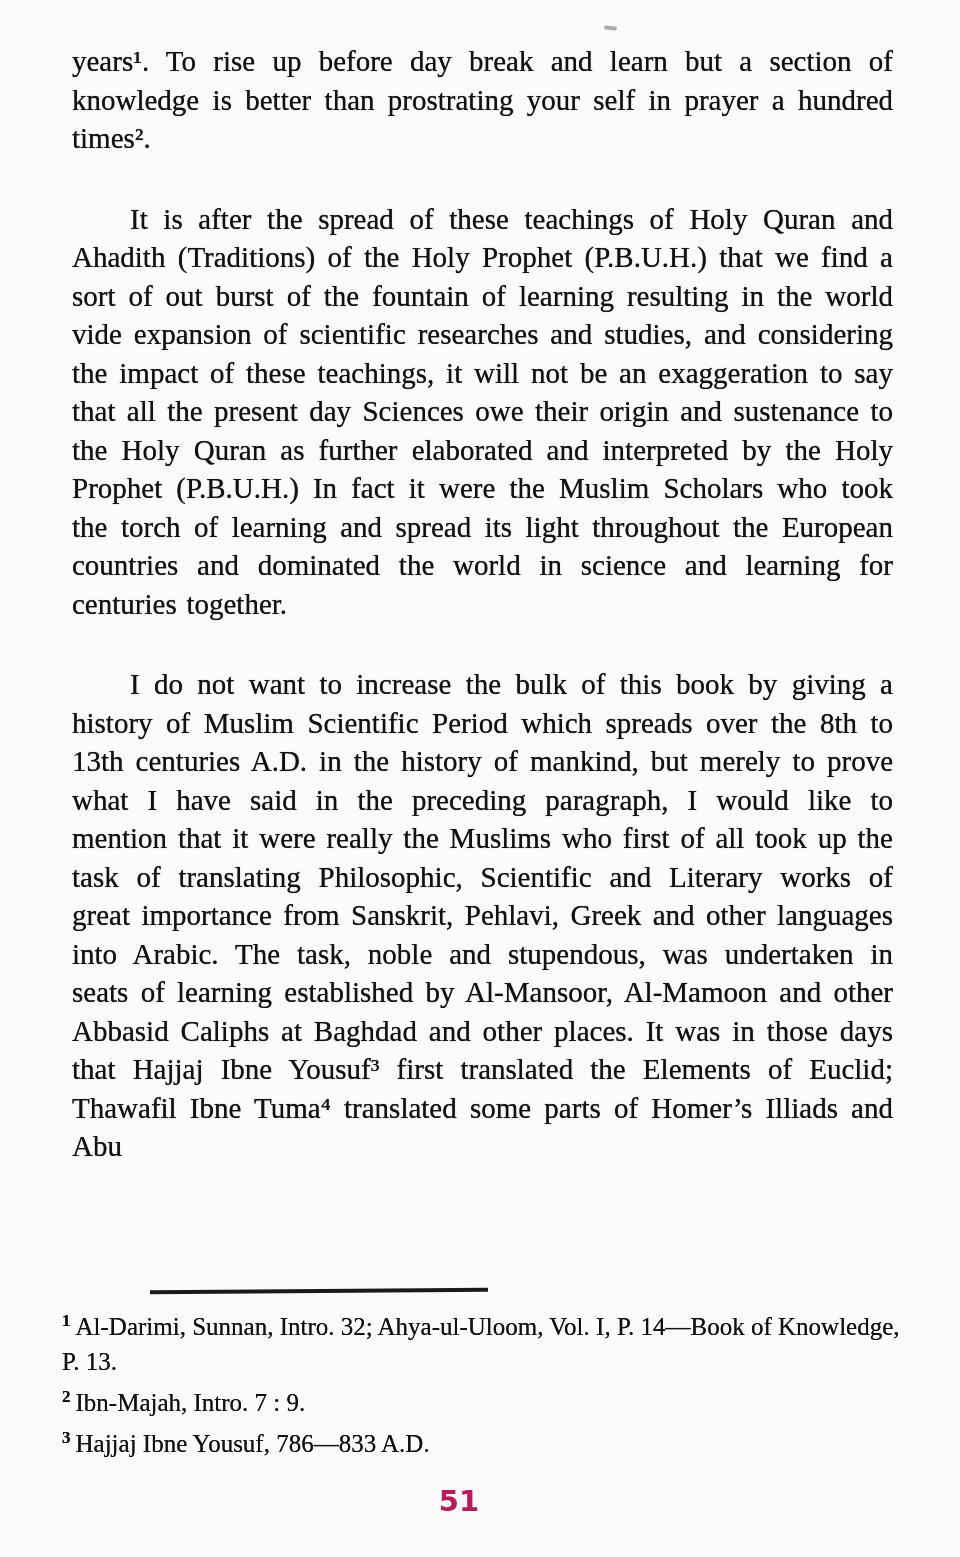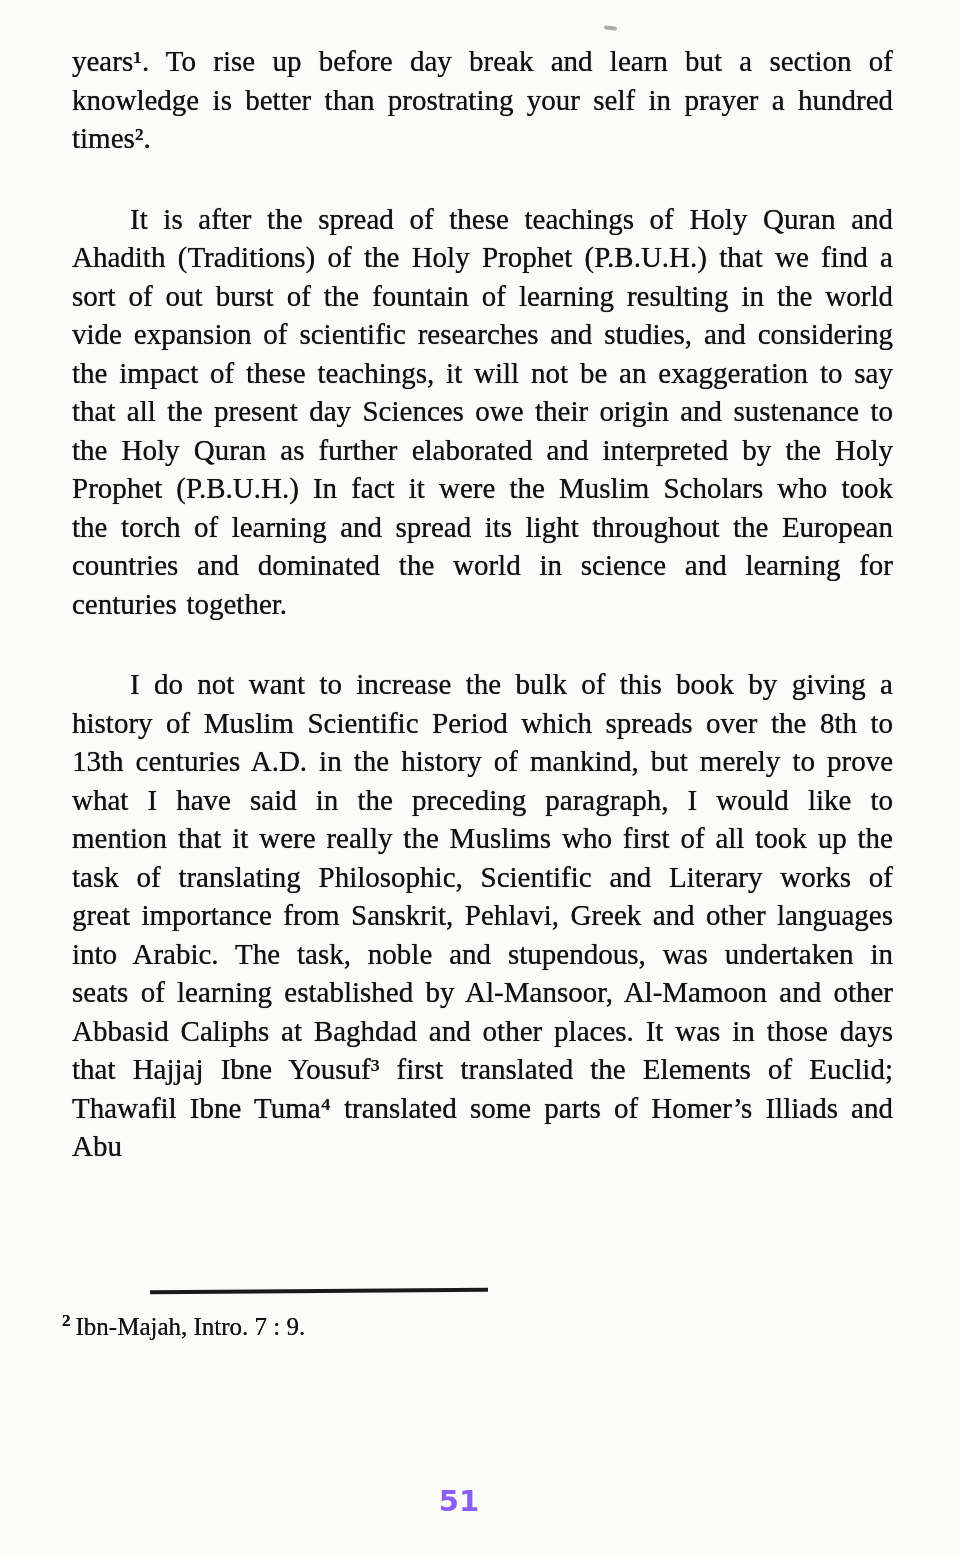--- a/index.html
+++ b/index.html
@@ -77,39 +77,45 @@
   }
   .page-number {
     position: absolute;
     left: 0;
     top: 1484px;
     width: 918px;
     text-align: center;
     font-family: "DejaVu Sans", "Liberation Sans", sans-serif;
     font-size: 29px;
     font-weight: 600;
-    color: #8b5cf6;
+    color: #be185d;
   }
 </style>
 </head>
 <body>
 
 <div class="page">
 
   <div class="artifact-speck"></div>
 
   <main class="text-block">
     <p class="para no-indent">years¹. To rise up before day break and learn but a section of knowledge is better than prostrating your self in prayer a hundred times².</p>
     <p class="para">It is after the spread of these teachings of Holy Quran and Ahadith (Traditions) of the Holy Prophet (P.B.U.H.) that we find a sort of out burst of the fountain of learning resulting in the world vide expansion of scientific researches and studies, and considering the impact of these teachings, it will not be an exaggeration to say that all the present day Sciences owe their origin and sustenance to the Holy Quran as further elaborated and interpreted by the Holy Prophet (P.B.U.H.) In fact it were the Muslim Scholars who took the torch of learning and spread its light throughout the European countries and dominated the world in science and learning for centuries together.</p>
     <p class="para">I do not want to increase the bulk of this book by giving a history of Muslim Scientific Period which spreads over the 8th to 13th centuries A.D. in the history of mankind, but merely to prove what I have said in the preceding paragraph, I would like to mention that it were really the Muslims who first of all took up the task of translating Philosophic, Scientific and Literary works of great importance from Sanskrit, Pehlavi, Greek and other languages into Arabic. The task, noble and stupendous, was undertaken in seats of learning established by Al-Mansoor, Al-Mamoon and other Abbasid Caliphs at Baghdad and other places. It was in those days that Hajjaj Ibne Yousuf³ first translated the Elements of Euclid; Thawafil Ibne Tuma⁴ translated some parts of Homer’s Illiads and Abu</p>
   </main>
 
   <div class="footnote-rule"></div>
 
   <section class="footnotes">
     <div class="footnote">
+      <span class="fn-marker">1</span><span>Al-Darimi, Sunnan, Intro. 32; Ahya-ul-Uloom, Vol. I, P. 14—Book of Knowledge, P. 13.</span>
+    </div>
+    <div class="footnote">
       <span class="fn-marker">2</span><span>Ibn-Majah, Intro. 7 : 9.</span>
+    </div>
+    <div class="footnote">
+      <span class="fn-marker">3</span><span>Hajjaj Ibne Yousuf, 786—833 A.D.</span>
     </div>
   </section>
 
   <div class="page-number">51</div>
 
 </div>
 
 </body></html>

